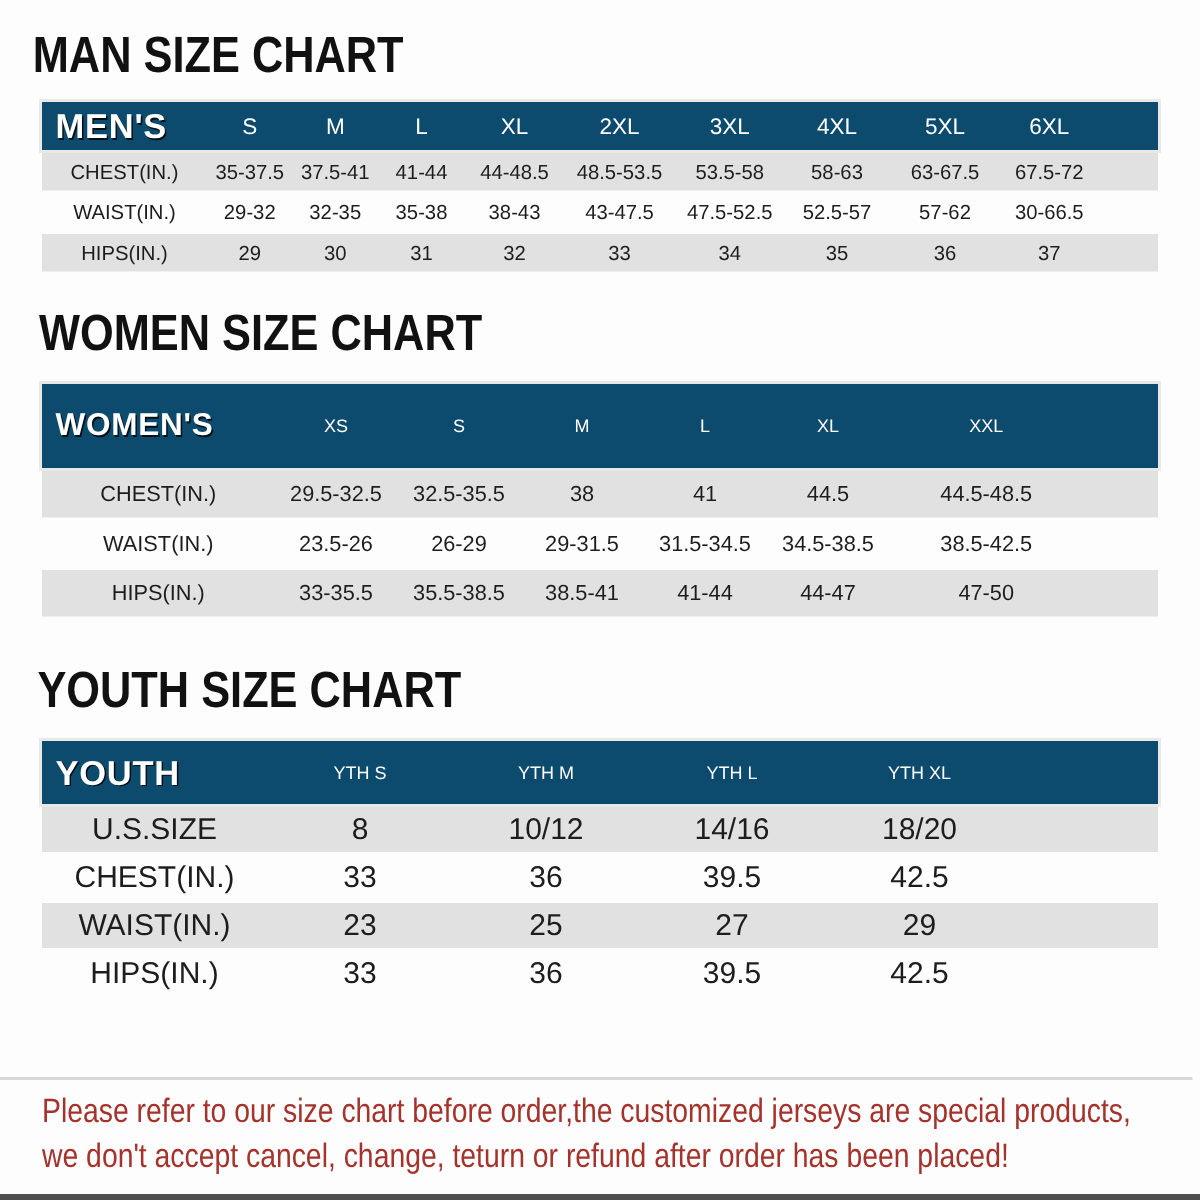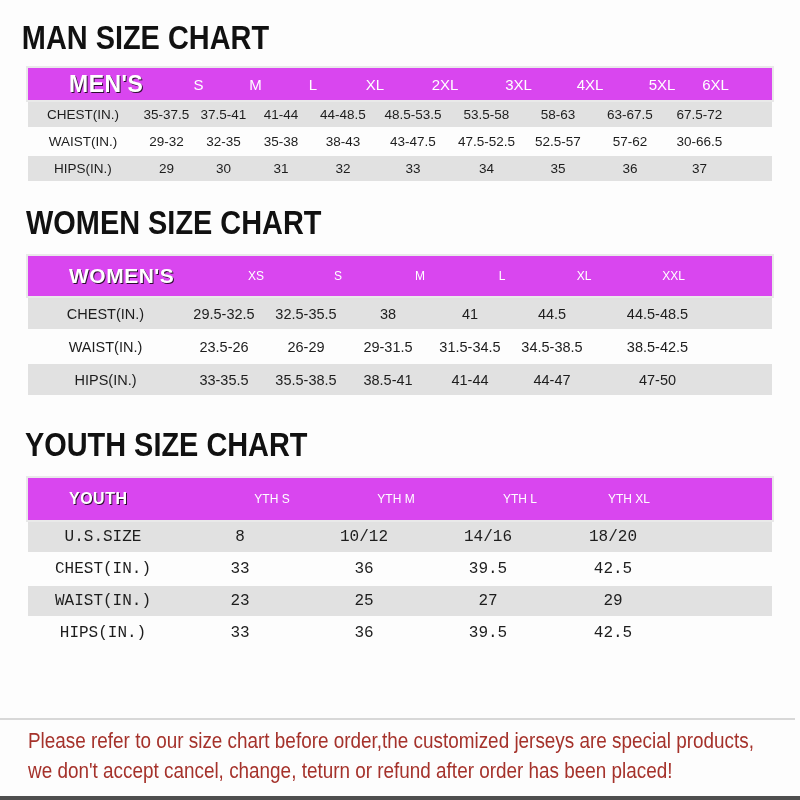--- a/index.html
+++ b/index.html
@@ -26,40 +26,40 @@
   .sec-man    h2 { margin-top:20px; }
   .sec-women  h2 { margin-top:24px; }
   .sec-youth  h2 { margin-top:32px; }
   
   .size-table { width:744px; margin:14px auto 0 auto; }
   .sec-women .size-table, .sec-youth .size-table { margin-top:17px; }
   .grid { display:grid; align-items:center; }
   .men   .grid { grid-template-columns:110px 57px 57px 58px 66px 74px 73px 70px 74px 1fr; padding-right:40px; }
   .women .grid { grid-template-columns:155px 82px 82px 82px 82px 82px 1fr; padding-right:50px; }
   .youth .grid { grid-template-columns:150px 124px 124px 124px 1fr; padding-right:96px; }
-  .thead { background:#d946ef; color:#fff; box-shadow:0 0 0 2px #e9e9e9;padding-left:32px; }
+  .thead { background:#0c4a6e; color:#fff; box-shadow:0 0 0 2px #e9e9e9; }
   .men   .thead { height:32px; }
-  .women .thead { height:40px; }
+  .women .thead { height:56px; }
   .youth .thead { height:42px; }
   .tlabel {
     font-weight:bold; padding-left:9px; white-space:nowrap; letter-spacing:0.5px;
     text-shadow:1px 1px 0 rgba(0,0,0,0.8);
   }
   .men   .tlabel { font-size:23px; }
   .women .tlabel { font-size:21px; }
-  .youth .tlabel { font-size:16px; }
+  .youth .tlabel { font-size:23px; }
   .cell { text-align:center; white-space:nowrap; }
   .thead .cell { font-weight:normal; }
   .men   .thead .cell { font-size:15px; }
   .women .thead .cell, .youth .thead .cell { font-size:12px; }
   .trow { margin-top:2px; color:#1d1d1d; }
   .trow:nth-child(2n) { background:#E1E1E1; }
   .men   .trow { height:25px; font-size:13.5px; }
   .women .trow { height:31px; font-size:14.5px; }
-  .youth .trow { height:30px; font-size:16px;font-family:Liberation Mono, monospace; }
+  .youth .trow { height:30px; font-size:20px; }
   .rlabel { text-align:center; white-space:nowrap; }
   
   .footer {
     position:absolute; left:0; right:5px; bottom:4px;
     border-top:2px solid #d8d8d8; padding:6px 0 10px 28px; background:#fdfdfd;
   }
   .footer-line {
     display:block; color:#A5322B; font-size:22.5px; line-height:30px;
     transform:scaleX(0.84); transform-origin:left center; white-space:nowrap;
   }

